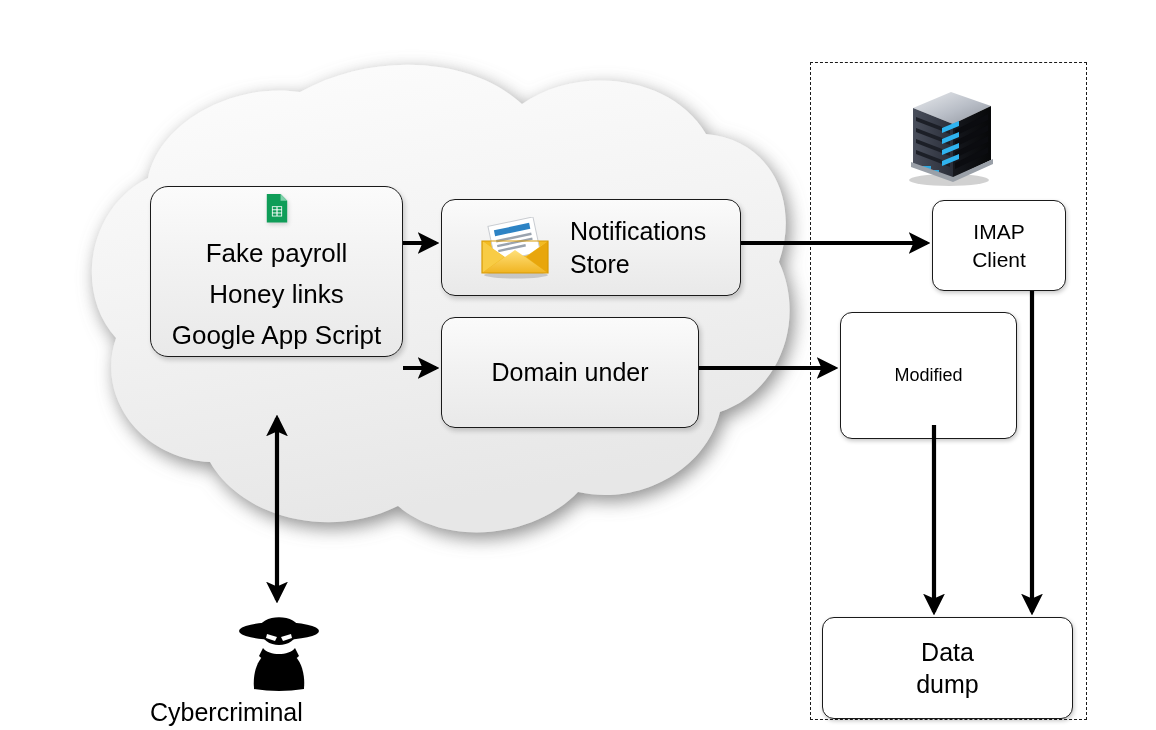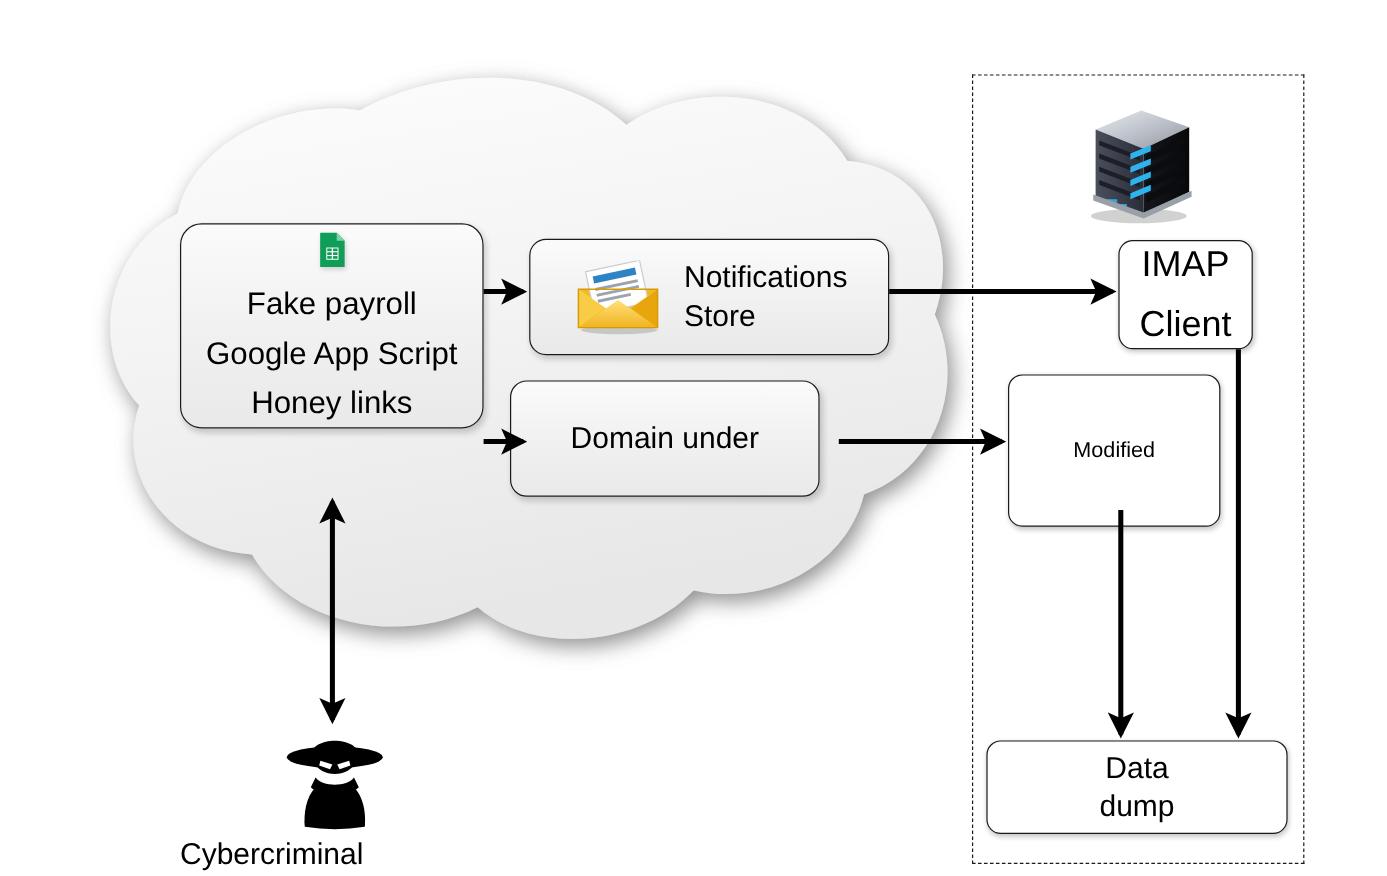--- a/index.html
+++ b/index.html
@@ -64,37 +64,36 @@
     padding-left: 34px;
     font-size: 25px;
   }
   #node-notifications .label-stack {
     display: flex; flex-direction: column;
     align-items: flex-start; text-align: left;
     margin-left: 16px;
   }
 
   #node-domain {
-    left: 425px; top: 317px; width: 258px; height: 97px;
+    left: 441px; top: 317px; width: 258px; height: 111px;
     font-size: 25px;
   }
 
   #node-imap {
-    left: 932px; top: 200px; width: 112px; height: 91px;
-    font-size: 30px;
+    left: 932px; top: 200px; width: 134px; height: 91px;
+    font-size: 21px;
     border-radius: 12px;
-    justify-content: space-between;
   }
   #node-webserver {
     left: 840px; top: 312px; width: 177px; height: 127px;
     font-size: 18px;
     border-radius: 12px;
   }
   #node-datadump {
-    left: 822px; top: 617px; width: 251px; height: 78px;
+    left: 822px; top: 617px; width: 251px; height: 102px;
     font-size: 25px;
     border-radius: 12px;
   }
 
   
   #dashed-zone {
     position: absolute;
     left: 810px; top: 62px;
     width: 277px; height: 658px;
     border: 1.8px dashed #1a1a1a;
@@ -232,22 +231,22 @@
       <g fill="#0F9D58">
         <rect x="14.6" y="27.6" width="7.3" height="4.4"></rect>
         <rect x="24.1" y="27.6" width="7.3" height="4.4"></rect>
         <rect x="14.6" y="33.8" width="7.3" height="4.4"></rect>
         <rect x="24.1" y="33.8" width="7.3" height="4.4"></rect>
         <rect x="14.6" y="40.0" width="7.3" height="4.4"></rect>
         <rect x="24.1" y="40.0" width="7.3" height="4.4"></rect>
       </g>
     </svg>
     <span class="line">Fake payroll</span>
+    <span class="line">Honey links</span>
     <span class="line">Google App Script</span>
-    <span class="line">Honey links</span>
   </div>
 
   <div class="node grayfill" id="node-notifications">
     <svg class="icon-envelope" viewBox="0 0 78 62">
       <defs>
         <linearGradient id="envBody" x1="0" y1="0" x2="0" y2="1">
           <stop offset="0%" stop-color="#fcd757"></stop>
           <stop offset="100%" stop-color="#e9a908"></stop>
         </linearGradient>
         <linearGradient id="envFlapG" x1="0" y1="0" x2="0" y2="1">

